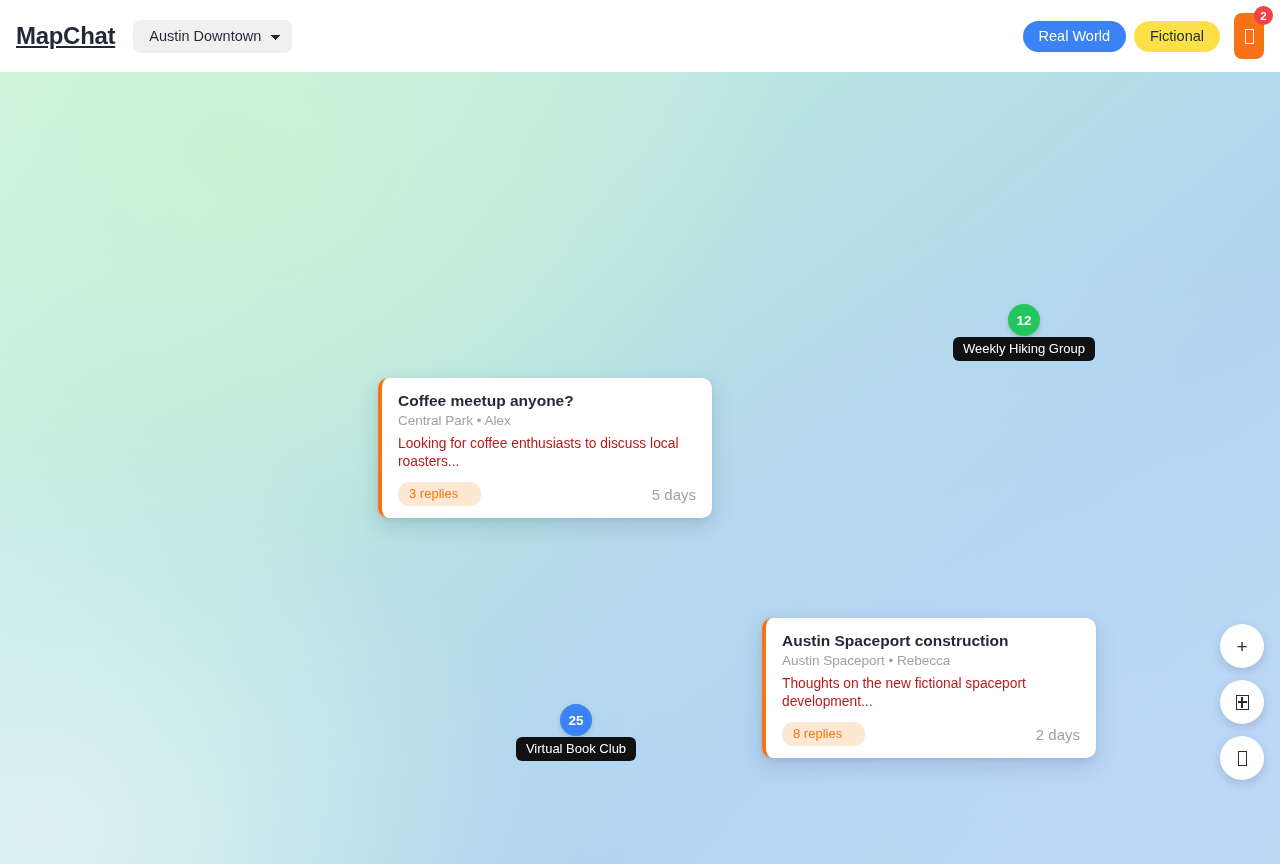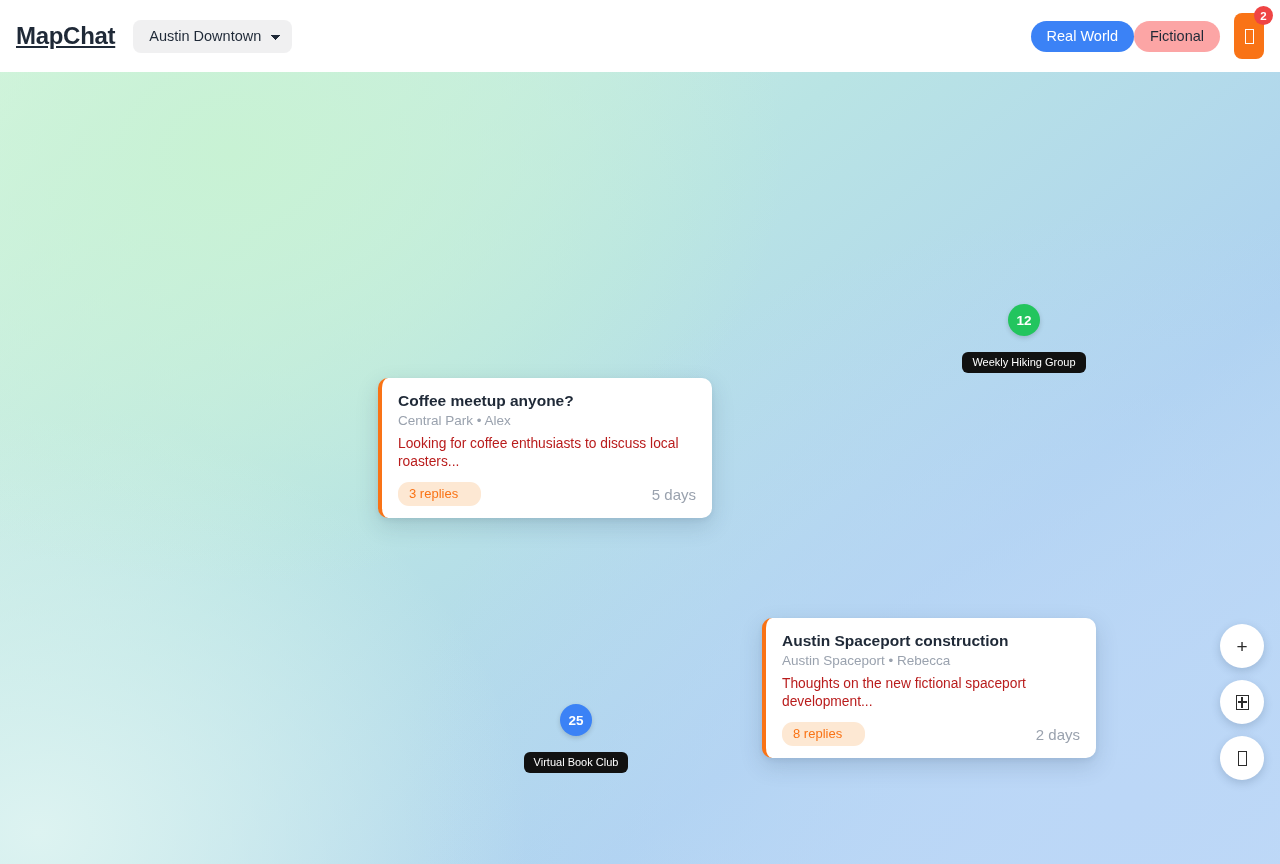--- a/index.html
+++ b/index.html
@@ -68,32 +68,33 @@
   .header-right {
     margin-left: auto;
     display: flex;
     align-items: center;
     gap: 0px;
   }
 
   .seg-group {
     display: flex;
     align-items: center;
+    gap: 8px;
     margin-right: 14px;
   }
 
   .seg-btn {
     border: none;
     border-radius: 16px;
     height: 31px;
     padding: 0 16px;
     font-family: "Liberation Sans", sans-serif;
     font-size: 14.5px;
     cursor: pointer;
-    background: #fca5a5;
+    background: #fde047;
     color: #1f2937;
     white-space: nowrap;
     line-height: 31px;
   }
 
   .seg-btn.active {
     background: #3b82f6;
     color: #ffffff;
   }
 
@@ -196,24 +197,24 @@
     display: flex;
     align-items: center;
     justify-content: center;
     color: #ffffff;
     font-size: 13.5px;
     font-weight: bold;
     box-shadow: 0 2px 5px rgba(0,0,0,0.16);
   }
 
   .marker-label {
-    margin-top: 16px;
+    margin-top: 1px;
     background: #111111;
     color: #ffffff;
-    font-size: 11px;
+    font-size: 13px;
     border-radius: 6px;
     padding: 4px 10px 5px 10px;
     white-space: nowrap;
   }
 
   
   .card {
     position: absolute;
     background: #ffffff;
     border-left: 4px solid #f97316;

